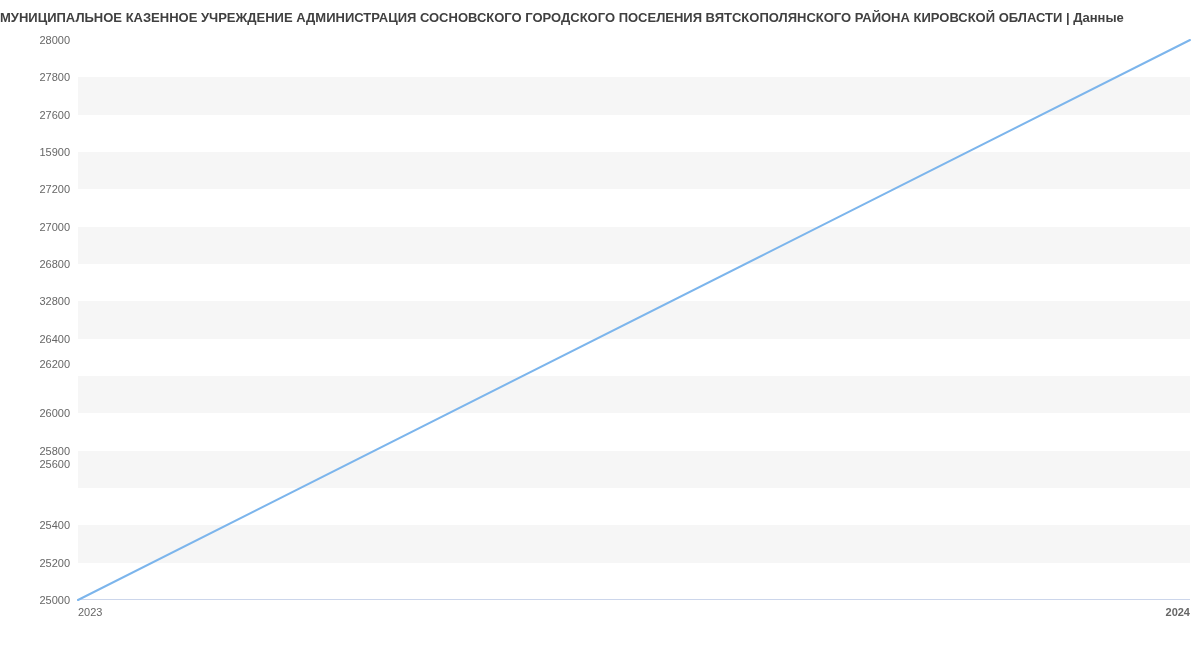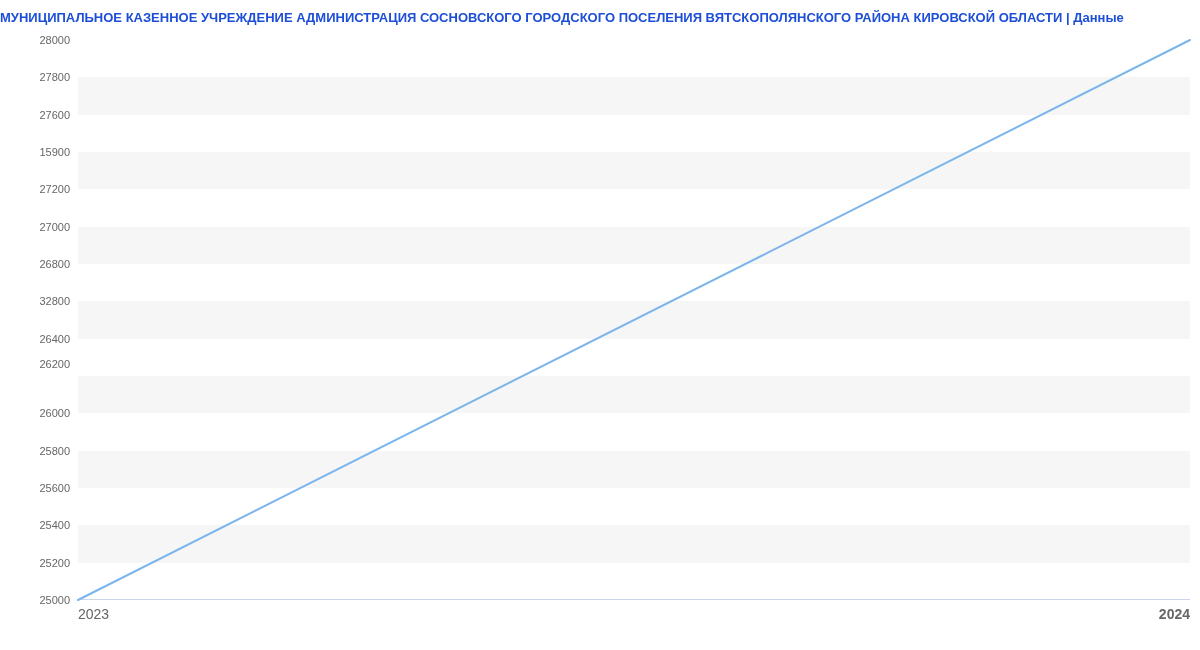--- a/index.html
+++ b/index.html
@@ -11,21 +11,21 @@
     color: #333;
   }
   .chart-wrap {
     width: 1200px;
     height: 650px;
     position: relative;
   }
   .chart-title {
     font-size: 13px;
     font-weight: 700;
-    color: #1d4ed8;
+    color: #404040;
     padding: 10px 0 0 0;
     white-space: nowrap;
   }
   .plot-area {
     position: absolute;
     left: 78px;
     top: 40px;
     width: 1112px;
     height: 560px;
   }
@@ -49,21 +49,21 @@
     font-size: 11px;
     color: #666;
     transform: translateY(-50%);
     white-space: nowrap;
     margin-left: 20px;
   }
   .x-tick-label {
     position: absolute;
     top: 100%;
     margin-top: 6px;
-    font-size: 14px;
+    font-size: 11px;
     color: #666;
     transform: translateX(-50%);
     white-space: nowrap;
   }
   .x-tick-label.first { transform: translateX(0); }
   .x-tick-label.last  { transform: translateX(-100%); }
   svg.series {
     position: absolute;
     left: 0; top: 0; width: 100%; height: 100%;
     overflow: visible;
@@ -89,21 +89,21 @@
       <div class="bg-stripe" style="top: 336px; height: 37.3333px;"></div>
       <div class="bg-stripe" style="top: 410.667px; height: 37.3333px;"></div>
       <div class="bg-stripe" style="top: 485.333px; height: 37.3333px;"></div>
     <div class="axis-line x-axis-line"></div>
     <svg class="series" viewBox="0 0 1112 560" preserveAspectRatio="none">
       <path id="line-path" class="line-path" d="M0 560 L1112 0" style="stroke: rgb(124, 181, 236);"></path>
     </svg>
   <div class="y-tick-label" style="top: 560px;">25000</div>
       <div class="y-tick-label" style="top: 522.667px;">25200</div>
       <div class="y-tick-label" style="top: 485.333px;">25400</div>
-      <div class="y-tick-label" style="top: 448px;">25600</div>
+      <div class="y-tick-label" style="top: 424px;">25600</div>
       <div class="y-tick-label" style="top: 410.667px;">25800</div>
       <div class="y-tick-label" style="top: 373.333px;">26000</div>
       <div class="y-tick-label" style="top: 324px;">26200</div>
       <div class="y-tick-label" style="top: 298.667px;">26400</div>
       <div class="y-tick-label" style="top: 261.333px;">32800</div>
       <div class="y-tick-label" style="top: 224px;">26800</div>
       <div class="y-tick-label" style="top: 186.667px;">27000</div>
       <div class="y-tick-label" style="top: 149.333px;">27200</div>
       <div class="y-tick-label" style="top: 112px;">15900</div>
       <div class="y-tick-label" style="top: 74.6667px;">27600</div>

